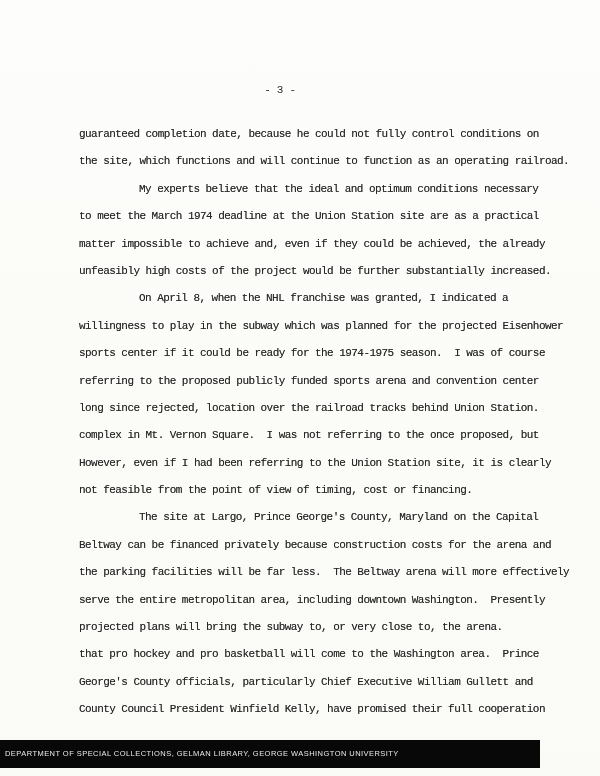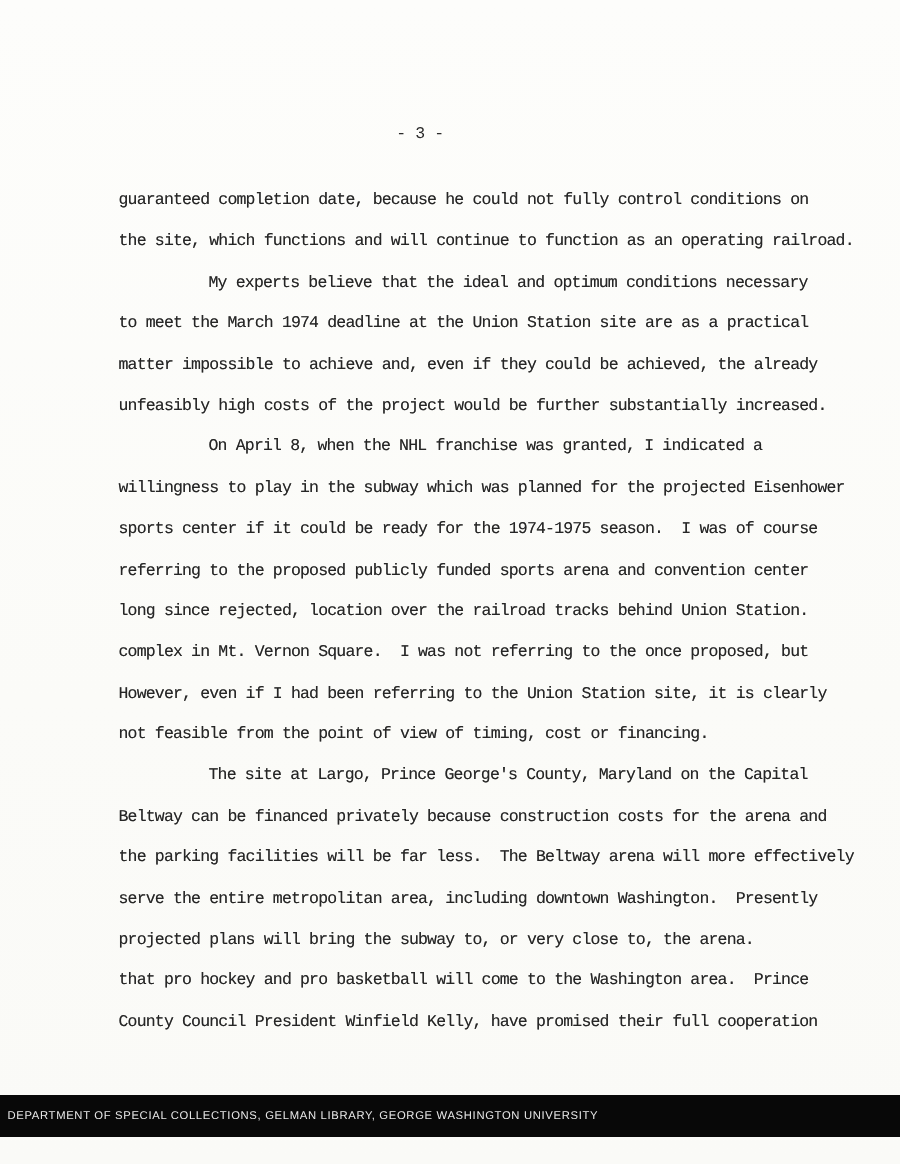--- a/index.html
+++ b/index.html
@@ -43,22 +43,22 @@
   .line {
     white-space: pre;
     height: 27.4px;
   }
   .line.indent {
     padding-left: 60px;
   }
   .footer-bar {
     position: absolute;
     left: 0;
-    bottom: 18px;
-    width: 600px;
+    bottom: 8px;
+    width: 540px;
     height: 28px;
     background: #080808;
   }
   .footer-text {
     position: absolute;
     left: 5px;
     top: 9px;
     font-family: "Liberation Sans", sans-serif;
     font-size: 7.5px;
     letter-spacing: 0.45px;
@@ -86,19 +86,20 @@
       <div class="line">long since rejected, location over the railroad tracks behind Union Station.</div>
       <div class="line">complex in Mt. Vernon Square.  I was not referring to the once proposed, but</div>
       <div class="line">However, even if I had been referring to the Union Station site, it is clearly</div>
       <div class="line">not feasible from the point of view of timing, cost or financing.</div>
       <div class="line indent">The site at Largo, Prince George's County, Maryland on the Capital</div>
       <div class="line">Beltway can be financed privately because construction costs for the arena and</div>
       <div class="line">the parking facilities will be far less.  The Beltway arena will more effectively</div>
       <div class="line">serve the entire metropolitan area, including downtown Washington.  Presently</div>
       <div class="line">projected plans will bring the subway to, or very close to, the arena.</div>
       <div class="line">that pro hockey and pro basketball will come to the Washington area.  Prince</div>
+      <div class="line">George's County officials, particularly Chief Executive William Gullett and</div>
       <div class="line">County Council President Winfield Kelly, have promised their full cooperation</div>
     </div>
 
   <div class="footer-bar">
     <span class="footer-text">DEPARTMENT OF SPECIAL COLLECTIONS, GELMAN LIBRARY, GEORGE WASHINGTON UNIVERSITY</span>
   </div>
 </div>
 
 </body></html>

